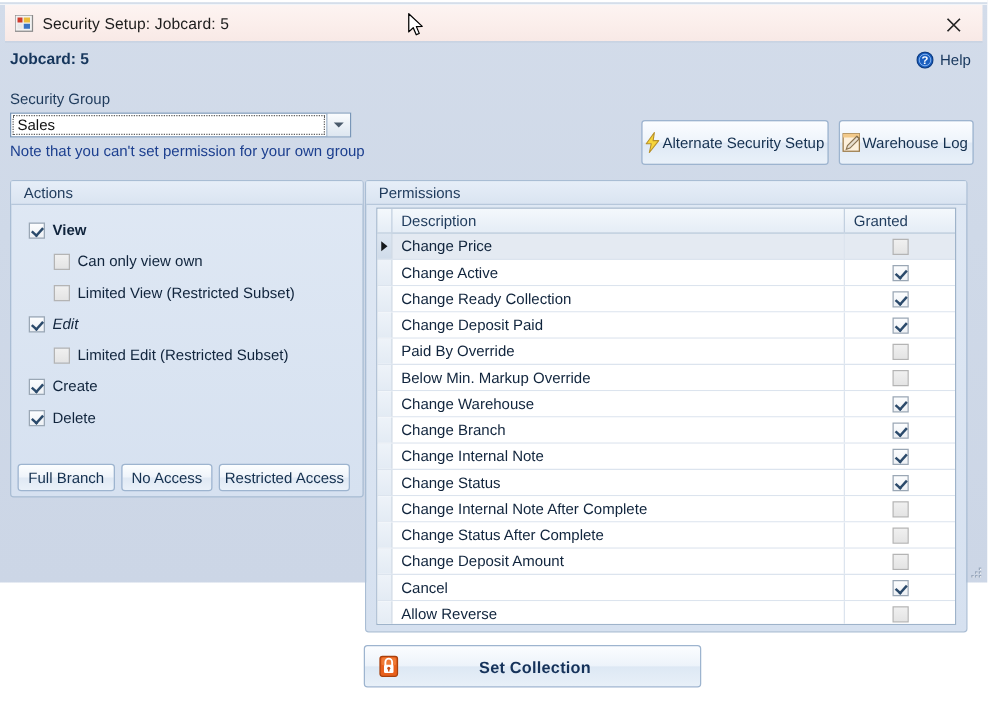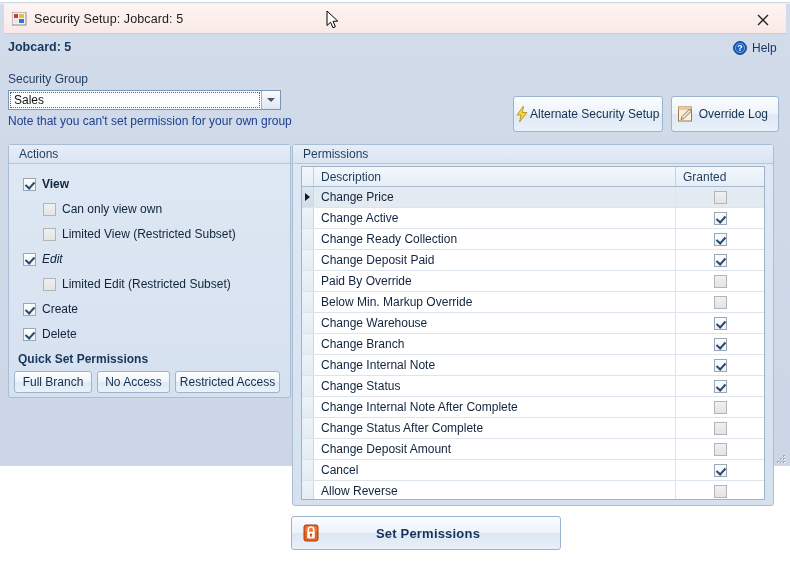--- a/index.html
+++ b/index.html
@@ -248,21 +248,21 @@
   </div>
   <div class="topbtn" id="btn-sec-log">
     <span class="tb-icon">
       <svg width="18" height="18" viewBox="0 0 18 18">
         <rect x="2.5" y="2" width="13" height="14" fill="#fdf0dc" stroke="#9a7a48" stroke-width="1"></rect>
         <path d="M2.5 2 L15.5 2 L15.5 5 L2.5 5 Z" fill="#f2c98a"></path>
         <path d="M13.5 4 L6 11.5 L5 14.5 L8 13.5 L15.5 6 Z" fill="#e8dfd0" stroke="#8a7352" stroke-width="0.9"></path>
         <path d="M13.5 4 L15.5 6" stroke="#8a7352" stroke-width="0.9"></path>
       </svg>
     </span>
-    <span class="tb-label">Override Log</span>
+    <span class="tb-label">Warehouse Log</span>
   </div>
 
   <div class="groupbox" id="actions-box">
     <div class="gb-header">Actions</div>
 
     <div class="cbrow" style="left:14px; top:32px;font-weight:bold;">
       <span class="cbox checked"></span>
       <span class="cblabel">View</span>
     </div>
     <div class="cbrow" style="left:34px; top:57px;">
@@ -284,21 +284,20 @@
     <div class="cbrow" style="left:14px; top:157px;">
       <span class="cbox checked"></span>
       <span class="cblabel">Create</span>
     </div>
     <div class="cbrow" style="left:14px; top:182px;">
       <span class="cbox checked"></span>
       <span class="cblabel">Delete</span>
     </div>
   </div>
 
-  <div class="qs-title">Quick Set Permissions</div>
   <div class="qsbtn" id="qs-full">Full Branch</div>
   <div class="qsbtn" id="qs-no">No Access</div>
   <div class="qsbtn" id="qs-restricted">Restricted Access</div>
 
   <div class="groupbox" id="perm-box">
     <div class="gb-header">Permissions</div>
   </div>
 
   <div class="grid">
     <div class="grid-head">
@@ -421,21 +420,21 @@
     <span class="sp-icon">
       <svg width="18" height="20" viewBox="0 0 18 20">
         <rect x="2" y="2" width="14" height="16" rx="2" fill="#e8601c" stroke="#a8400d" stroke-width="1"></rect>
         <rect x="3.2" y="3.2" width="11.6" height="6" rx="1.5" fill="#f2833f" opacity="0.75"></rect>
         <path d="M6.3 9 L6.3 6.6 A2.7 2.7 0 0 1 11.7 6.6 L11.7 9" fill="none" stroke="#ffffff" stroke-width="1.5"></path>
         <rect x="5.2" y="8.8" width="7.6" height="6.6" rx="1" fill="#ffffff"></rect>
         <circle cx="9" cy="11.6" r="1.2" fill="#c24a12"></circle>
         <rect x="8.45" y="11.8" width="1.1" height="2.4" fill="#c24a12"></rect>
       </svg>
     </span>
-    <span class="sp-label">Set Permissions</span>
+    <span class="sp-label">Set Collection</span>
   </div>
 
   <span class="resize-grip">
     <svg width="12" height="12" viewBox="0 0 12 12">
       <g fill="#9aa9bd">
         <rect x="8" y="2" width="2" height="2"></rect>
         <rect x="8" y="5" width="2" height="2"></rect>
           <rect x="5" y="5" width="2" height="2"></rect>
         <rect x="8" y="8" width="2" height="2"></rect>
           <rect x="5" y="8" width="2" height="2"></rect>

